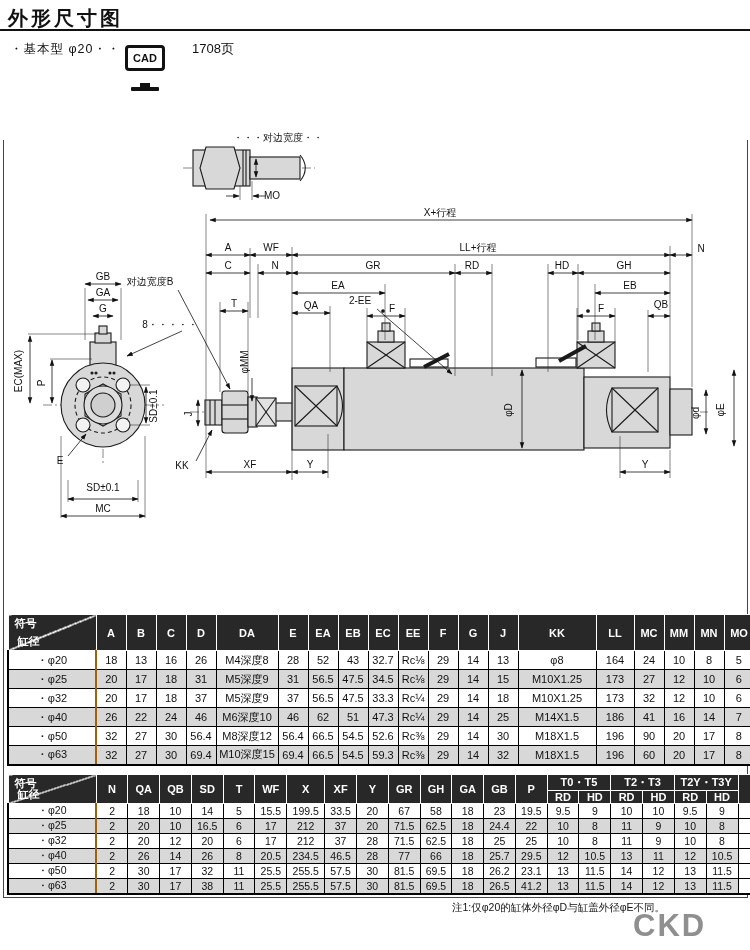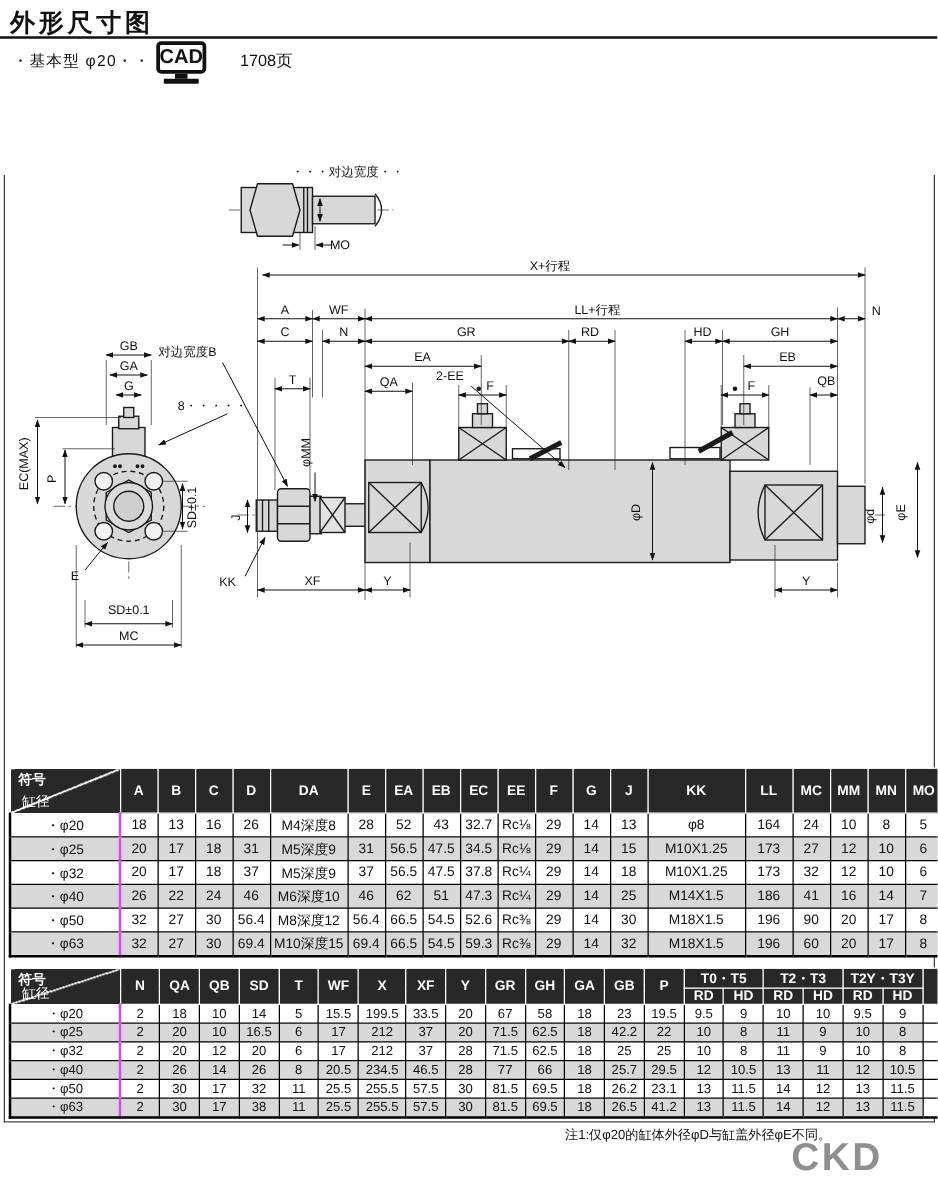--- a/index.html
+++ b/index.html
@@ -4,22 +4,22 @@
 <style>
   html,body{margin:0;padding:0;}
   body{font-family:"Liberation Sans","DejaVu Sans",sans-serif;background:#fff;}
   .page{position:relative;width:750px;height:950px;background:#fff;overflow:hidden;}
 
   .title{position:absolute;left:8px;top:5px;font-size:20px;font-weight:bold;letter-spacing:3px;color:#111;}
   .title-rule{position:absolute;left:0;top:29px;width:750px;height:0;border-top:2px solid #111;}
   .subtitle{position:absolute;left:10px;top:41px;font-size:12.5px;color:#111;letter-spacing:1px;}
 
   .cad{position:absolute;left:123px;top:33px;width:44px;text-align:center;}
-  .cad-screen{width:34px;height:20px;margin:0 auto;border:3px solid #111;border-radius:4px;
-    display:flex;align-items:center;justify-content:center;font-size:16px;font-weight:bold;color:#111;}
+  .cad-screen{width:34px;height:20px;margin:12px auto;border:3px solid #111;border-radius:4px;
+    display:flex;align-items:center;justify-content:center;font-size:11px;font-weight:bold;color:#111;}
   .cad-stand{width:10px;height:4px;background:#111;margin:0 auto;}
   .cad-base{width:28px;height:4px;background:#111;margin:0 auto;border-radius:1px;}
   .cad-page{position:absolute;left:172px;top:40px;font-size:13px;color:#111;margin-left:20px;}
 
   .frame{position:absolute;left:3px;top:140px;width:743px;height:757px;
     border-left:1px solid #444;border-right:1px solid #444;border-bottom:1px solid #444;}
 
   svg.draw{position:absolute;left:0;top:100px;width:750px;height:512px;}
   .metal{fill:#d8d8d8;stroke:#1a1a1a;stroke-width:1.1;}
   .metal .nofill{fill:none;}
@@ -40,24 +40,24 @@
   .dtable tbody tr:nth-child(even) td{background:#d8d8d8;}
   #t2 tbody td:last-child{background:#fff;}
   .dtable tbody tr{height:19px;}
   #t2 tbody tr{height:15px;}
   #t1 thead tr{height:36px;}
   #t2 thead tr{height:13px;}
   .dtable tbody tr:first-child td{border-top:1.5px solid #000;}
   .dtable tbody tr:last-child td{border-bottom:2px solid #000;}
   .dtable tbody td:first-child{border-left:2px solid #000;}
   .dtable tbody td:last-child{border-right:2px solid #000;}
-  .dtable tbody td.bore{border-right:2px solid #d946ef;}
+  .dtable tbody td.bore{border-right:2px solid #a16207;}
   th.corner{position:relative;background:#282828 linear-gradient(to bottom right,transparent 48.8%,#fff 48.8% 51.2%,transparent 51.2%);}
   th.corner .ct{position:absolute;top:1px;left:6px;font-weight:bold;}
-  th.corner .cb{position:absolute;bottom:1px;left:9px;font-weight:normal;}
+  th.corner .cb{position:absolute;bottom:1px;left:9px;font-weight:bold;}
 
   .note{position:absolute;left:452px;top:901px;font-size:10.5px;color:#111;}
   .logo{position:absolute;left:633px;top:908px;font-size:31px;font-weight:900;color:#8f8f8f;letter-spacing:2px;}
 </style>
 </head>
 <body>
 
 <div class="page">
 
   <div class="title">外形尺寸图</div>
@@ -389,21 +389,21 @@
         <tr>
           <td class="bore">・φ32</td>
           <td>20</td>
           <td>17</td>
           <td>18</td>
           <td>37</td>
           <td>M5深度9</td>
           <td>37</td>
           <td>56.5</td>
           <td>47.5</td>
-          <td>37.8</td>
+          <td>33.3</td>
           <td>Rc¼</td>
           <td>29</td>
           <td>14</td>
           <td>18</td>
           <td>M10X1.25</td>
           <td>173</td>
           <td>32</td>
           <td>12</td>
           <td>10</td>
           <td>6</td>
@@ -568,21 +568,21 @@
           <td>10</td>
           <td>16.5</td>
           <td>6</td>
           <td>17</td>
           <td>212</td>
           <td>37</td>
           <td>20</td>
           <td>71.5</td>
           <td>62.5</td>
           <td>18</td>
-          <td>42.2</td>
+          <td>24.4</td>
           <td>22</td>
           <td>10</td>
           <td>8</td>
           <td>11</td>
           <td>9</td>
           <td>10</td>
           <td>8</td>
           <td></td>
         </tr>
         <tr>

